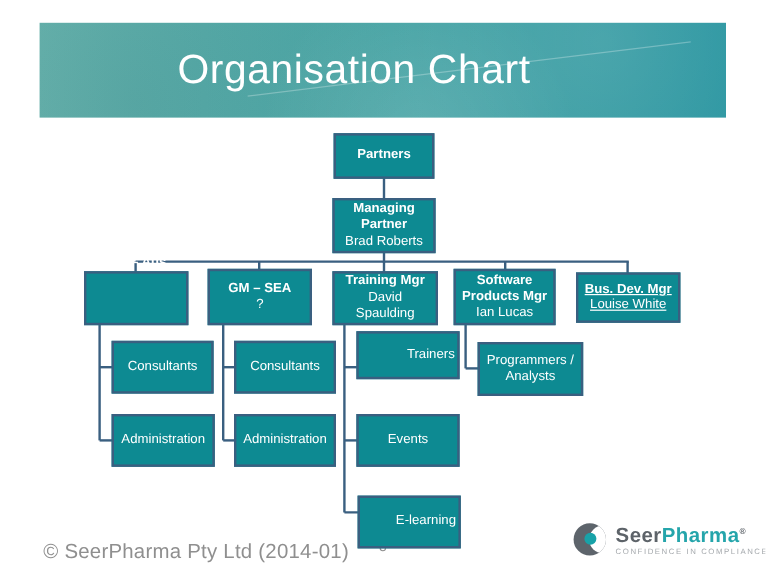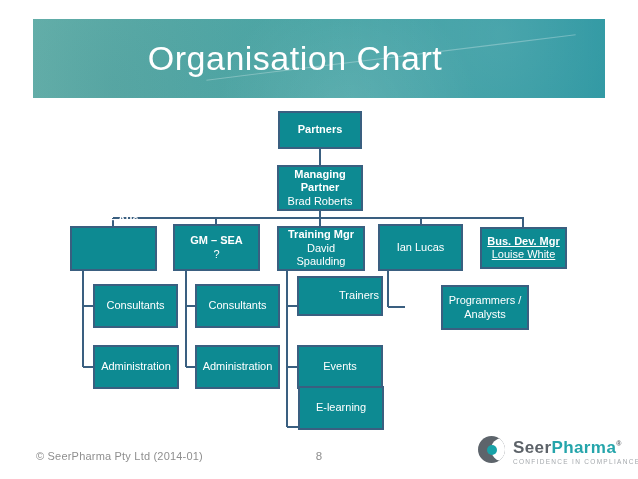--- a/index.html
+++ b/index.html
@@ -91,29 +91,29 @@
   #node-gm-sea        { left: 173px; top: 224px; width: 87px; height: 47px; }
   #node-training      { left: 277px; top: 226px; width: 88px; height: 45px; }
   #node-software      { left: 378px; top: 224px; width: 85px; height: 47px; line-height: 13px; }
   #node-bus-dev       { left: 480px; top: 227px; width: 87px; height: 42px; text-decoration: underline; }
   #node-consultants-aus    { left: 93px;  top: 284px; width: 85px; height: 44px; }
   #node-administration-aus { left: 93px;  top: 345px; width: 86px; height: 44px; }
   #node-consultants-sea    { left: 195px; top: 284px; width: 85px; height: 44px; }
   #node-administration-sea { left: 195px; top: 345px; width: 85px; height: 44px; }
   #node-trainers      { left: 297px; top: 276px; width: 86px; height: 40px; align-items: flex-end; }
   #node-events        { left: 297px; top: 345px; width: 86px; height: 44px; }
-  #node-elearning     { left: 298px; top: 386px; width: 86px; height: 44px; }
-  #node-programmers   { left: 398px; top: 285px; width: 88px; height: 45px; margin-left: 43px; }
+  #node-elearning     { left: 298px; top: 413px; width: 86px; height: 44px; align-items: flex-end; }
+  #node-programmers   { left: 398px; top: 285px; width: 88px; height: 45px; }
 
   
   .copyright {
     position: absolute;
     left: 36px;
     top: 450px;
-    font-size: 11px;
+    font-size: 17px;
     color: #8f8f8f;
     letter-spacing: 0.2px;
   }
   .page-number {
     position: absolute;
     left: 0;
     top: 450px;
     width: 638px;
     text-align: center;
     font-size: 11.5px;
@@ -227,20 +227,21 @@
     <span class="t">GM – SEA</span>
     <span class="p">?</span>
   </div>
 
   <div class="node" id="node-training">
     <span class="t">Training Mgr</span>
     <span class="p">David Spaulding</span>
   </div>
 
   <div class="node" id="node-software">
+    <span class="t">Software Products Mgr</span>
     <span class="p">Ian Lucas</span>
   </div>
 
   <div class="node" id="node-bus-dev">
     <span class="t">Bus. Dev. Mgr</span>
     <span class="p">Louise White</span>
   </div>
 
   <div class="node" id="node-consultants-aus">
     <span class="p">Consultants</span>

